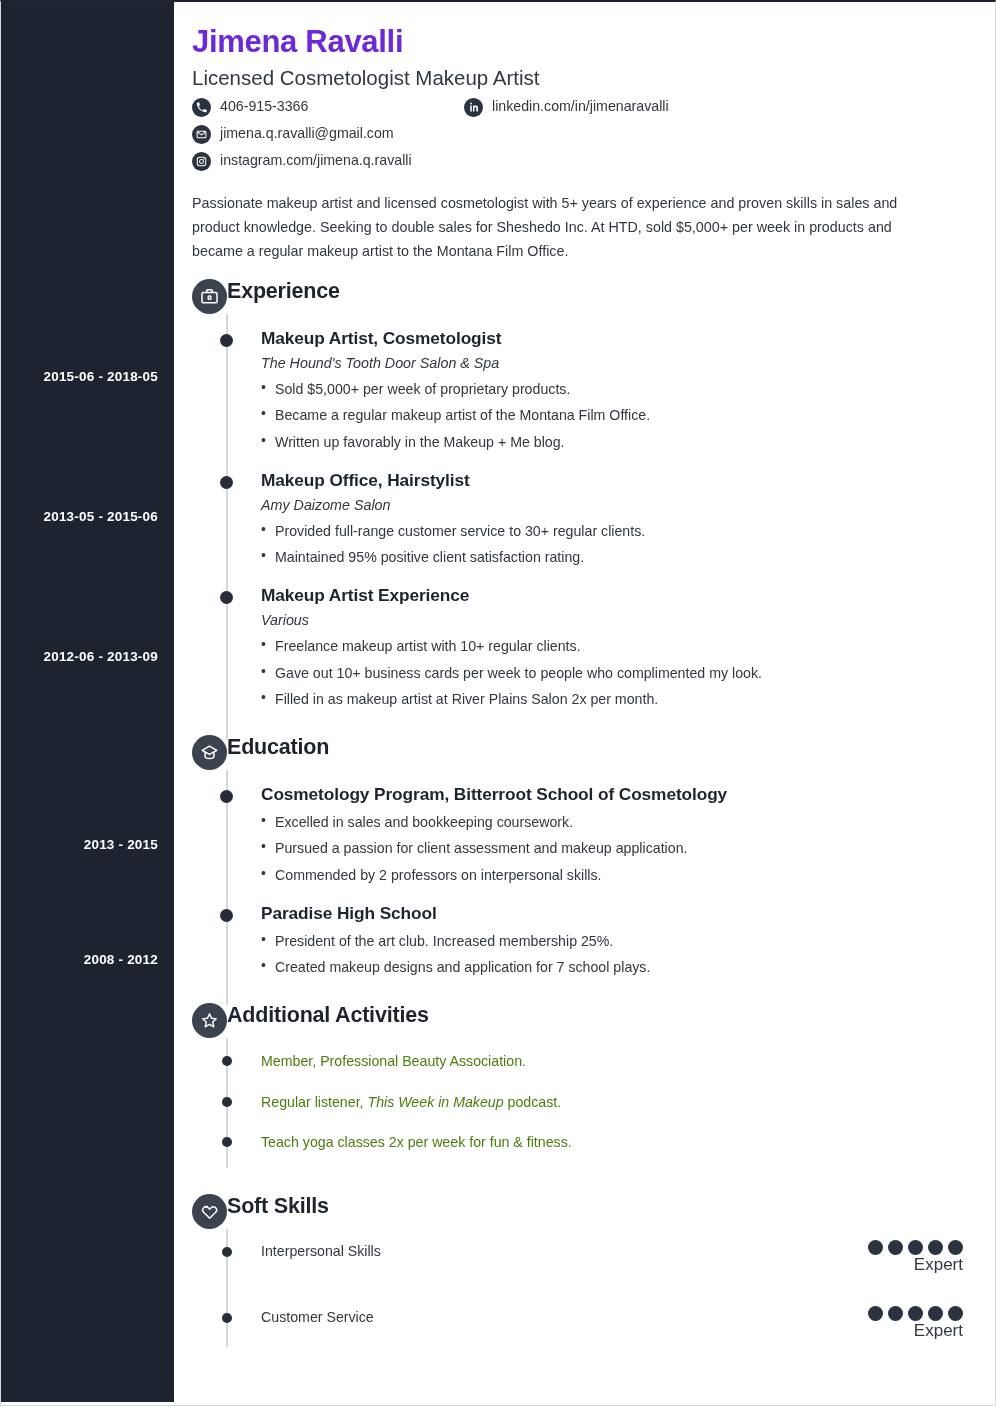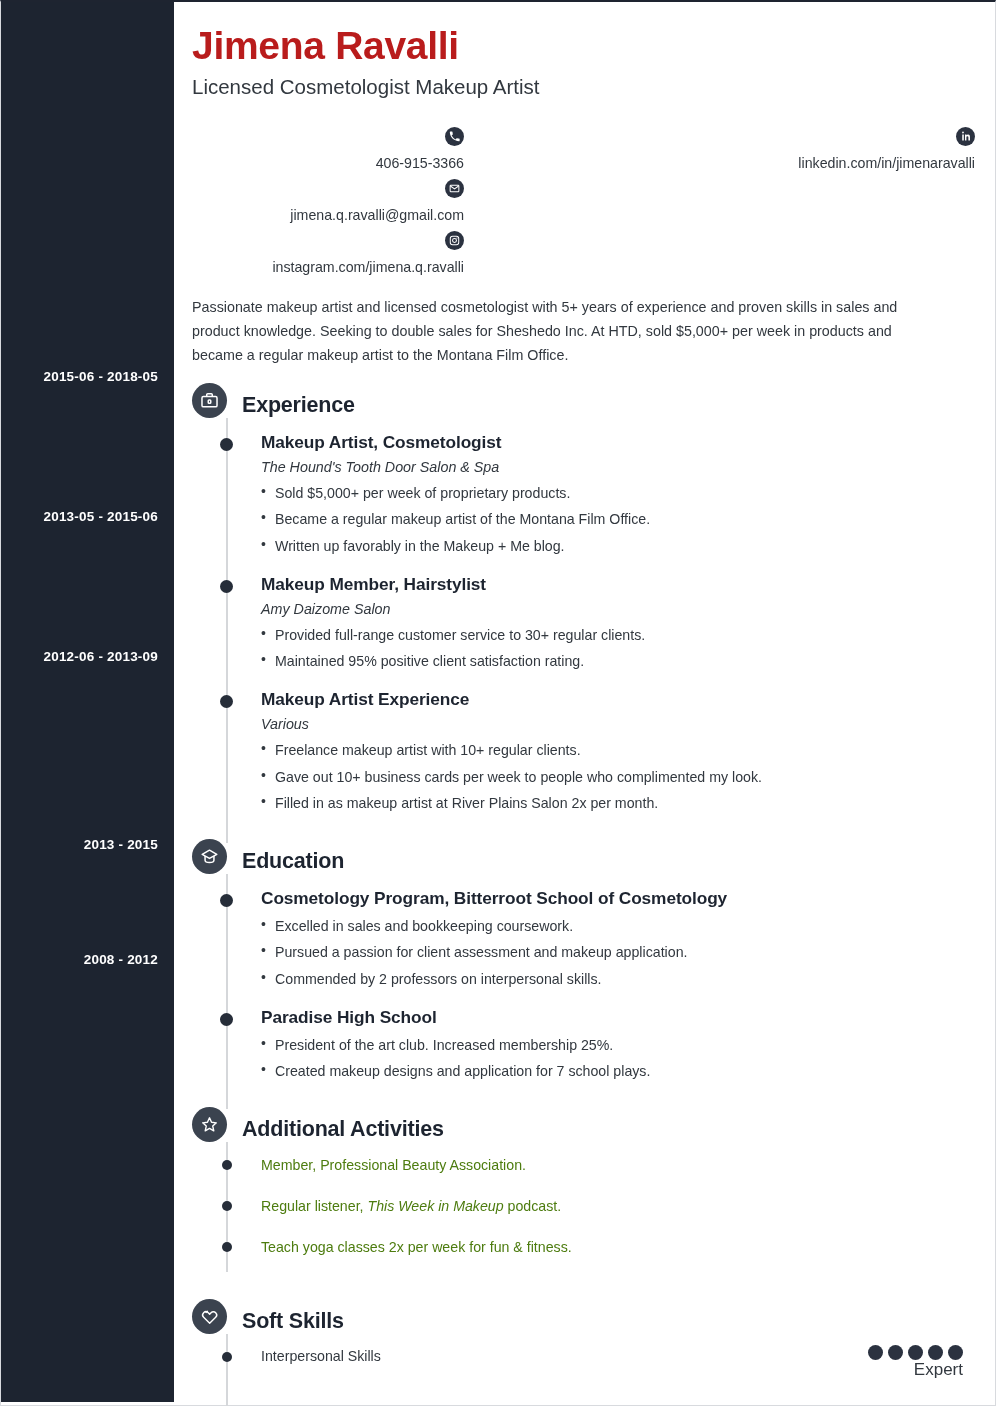--- a/index.html
+++ b/index.html
@@ -48,49 +48,48 @@
   .main {
     position: absolute;
     left: 173px;
     top: 0;
     width: 823px;
     height: 1406px;
     padding: 22px 22px 0 18px;
   }
 
   .name {
-    font-size: 39px;
+    font-size: 31px;
     font-weight: bold;
-    color: #b91c1c;
+    color: #6d28d9;
     letter-spacing: -0.3px;
     line-height: 1.15;
     margin-bottom: 6px;
   }
 
   .job-title {
     font-size: 20.5px;
     color: #32383f;
     font-weight: normal;
-    margin-bottom: 28px;
+    margin-bottom: 8px;
   }
 
   
   .contacts {
     display: grid;
     grid-template-columns: 272px auto;
     row-gap: 8px;
     margin-bottom: 20px;
   }
   .contact {
     display: flex;
-    align-items: flex-end;
+    align-items: flex-start;
     gap: 9px;
     font-size: 14.2px;
     color: #32383f;
-    flex-direction: column;
   }
   .c-icon {
     width: 19px;
     height: 19px;
     flex: 0 0 19px;
     border-radius: 50%;
     background: #2b3240;
     display: flex;
     align-items: center;
     justify-content: center;
@@ -111,22 +110,21 @@
 
   .timeline-line {
     position: absolute;
     left: 34px;
     width: 2px;
     background: #d5d7da;
   }
 
   .sec-head {
     display: flex;
-    align-items: flex-end;
-    gap: 15px;
+    align-items: flex-start;
     position: relative;
     margin-bottom: 14px;
   }
   .sec-badge {
     width: 35px;
     height: 35px;
     flex: 0 0 35px;
     border-radius: 50%;
     background: #3b434f;
     display: flex;
@@ -323,21 +321,21 @@
         <div class="entry-sub">The Hound's Tooth Door Salon &amp; Spa</div>
         <ul class="bullets">
           <li>Sold $5,000+ per week of proprietary products.</li>
           <li>Became a regular makeup artist of the Montana Film Office.</li>
           <li>Written up favorably in the Makeup + Me blog.</li>
         </ul>
       </div>
 
       <div class="entry">
         <span class="dot"></span>
-        <div class="entry-title">Makeup Member, Hairstylist</div>
+        <div class="entry-title">Makeup Office, Hairstylist</div>
         <div class="entry-sub">Amy Daizome Salon</div>
         <ul class="bullets">
           <li>Provided full-range customer service to 30+ regular clients.</li>
           <li>Maintained 95% positive client satisfaction rating.</li>
         </ul>
       </div>
 
       <div class="entry">
         <span class="dot"></span>
         <div class="entry-title">Makeup Artist Experience</div>

